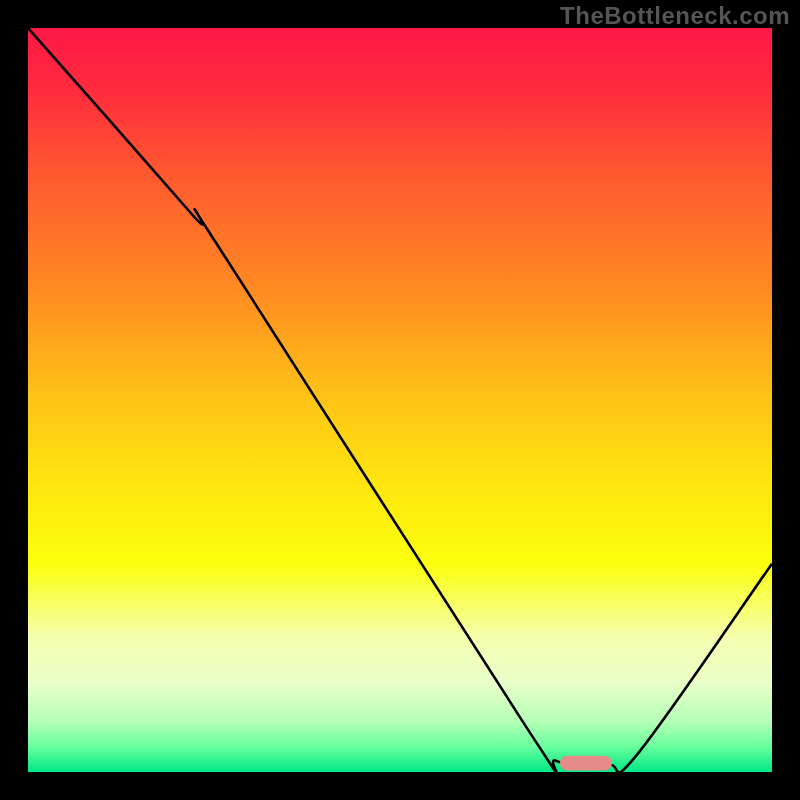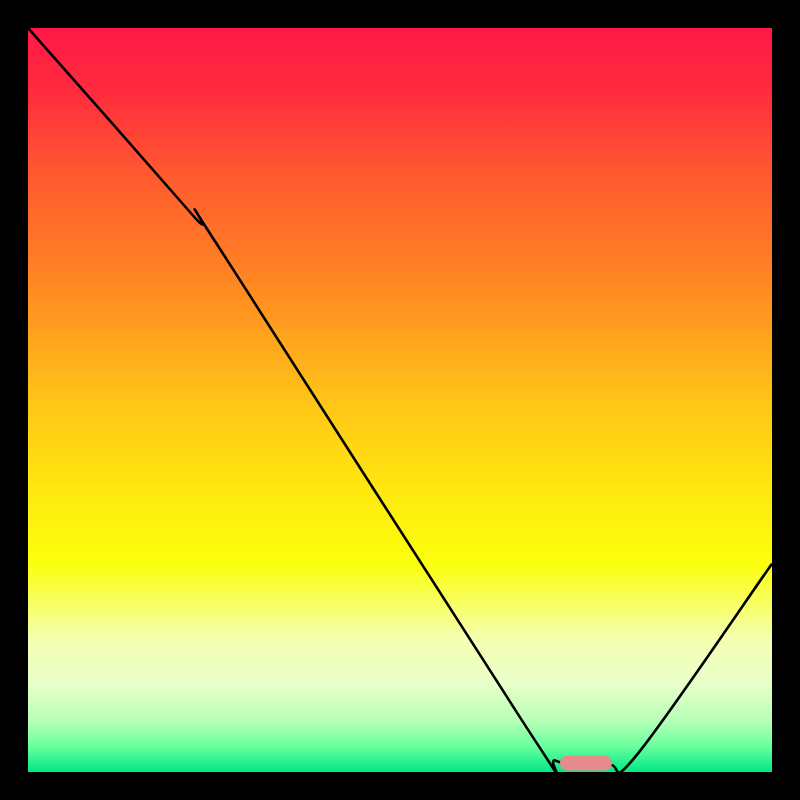--- a/index.html
+++ b/index.html
@@ -33,20 +33,21 @@
     top: 28px;
     width: 744px;
     height: 744px;
   }
   svg { display: block; }
 </style>
 </head>
 <body>
 
 <div class="outer">
+  <div class="watermark">TheBottleneck.com</div>
 
   <div class="plot">
     <svg id="chart-svg" viewBox="0 0 100 100" preserveAspectRatio="none" width="744" height="744">
       <defs>
         <linearGradient id="bg-grad" x1="0" y1="0" x2="0" y2="1">
             <stop offset="0%" stop-color="#ff1846"></stop>
             <stop offset="8%" stop-color="#ff2a3e"></stop>
             <stop offset="20%" stop-color="#ff5a2f"></stop>
             <stop offset="35%" stop-color="#ff8a22"></stop>
             <stop offset="50%" stop-color="#ffc417"></stop>

